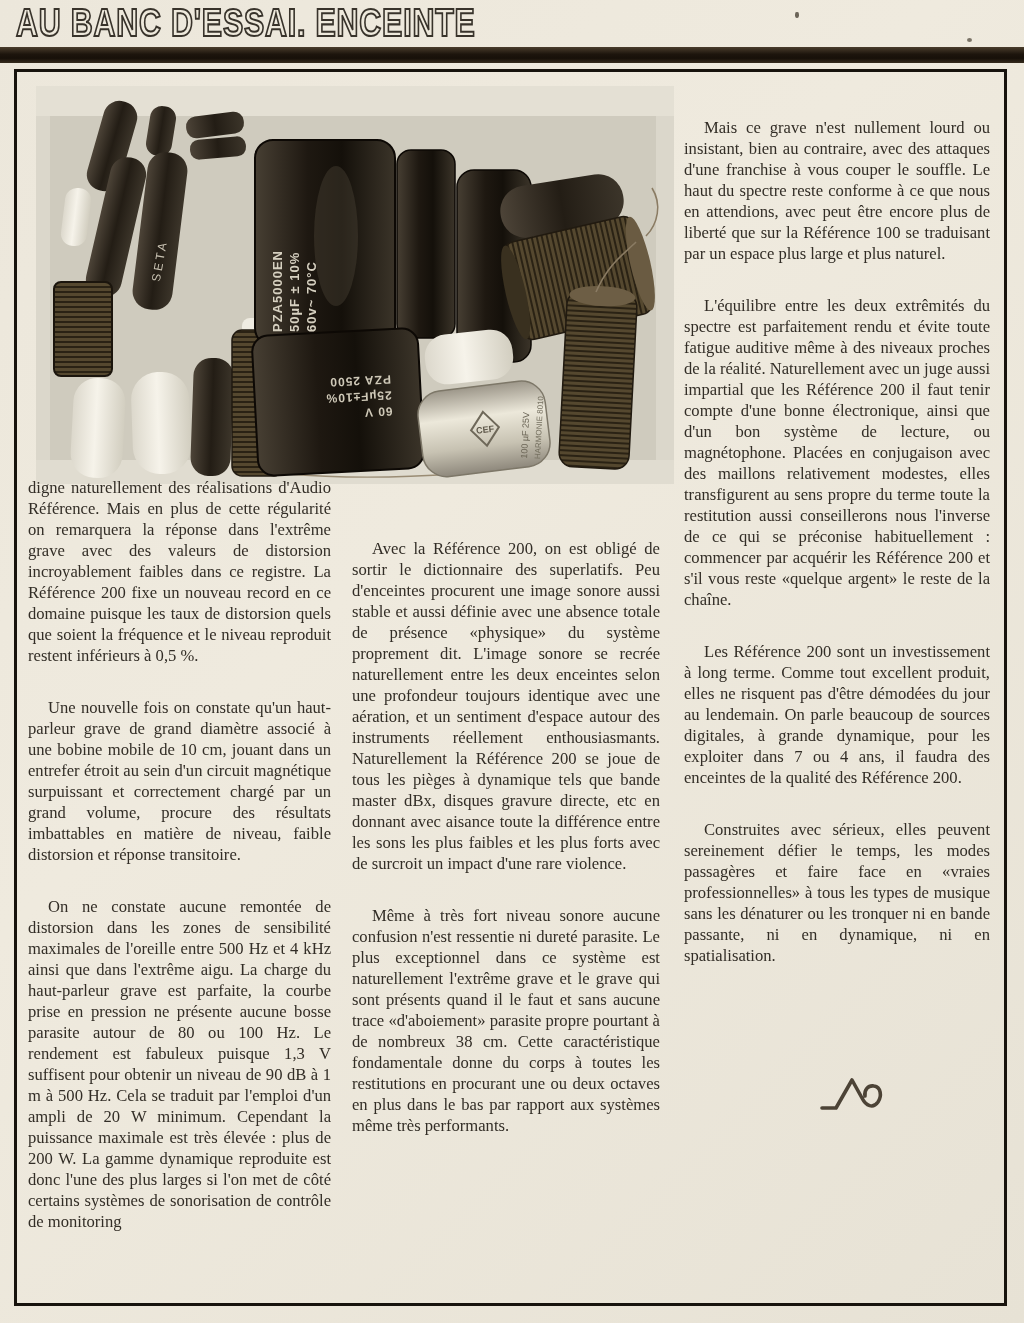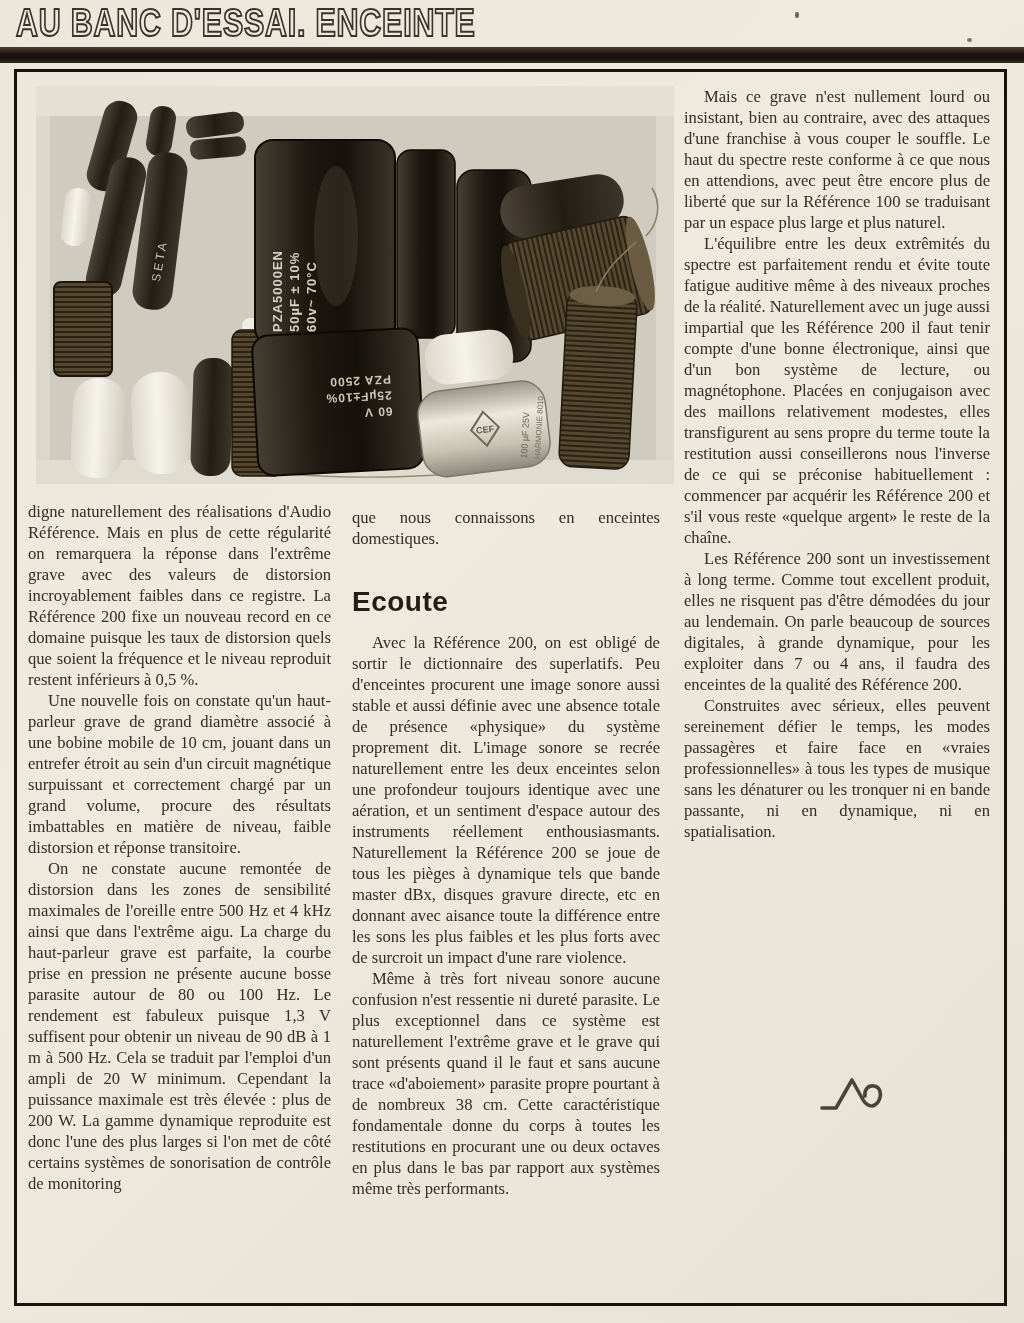--- a/index.html
+++ b/index.html
@@ -21,22 +21,22 @@
   .content-frame{
     position:absolute;left:14px;top:69px;width:987px;height:1231px;
     border:3px solid #17130d;
   }
   .photo{
     position:absolute;left:36px;top:86px;width:638px;height:398px;
     background:#d9d5c9;box-shadow:0 0 0 1px #cfcabc inset;
   }
   .col{position:absolute;text-align:justify;}
   .col p{margin:0 0 0 0;font-size:16.6px;line-height:21px;color:#322d26;}
-  .col p.indent{text-indent:20px;}
-  .col-left{left:28px;top:501px;width:303px;}
+  .col p.indent{text-indent:20px;margin-top:31px;}
+  .col-left{left:28px;top:477px;width:303px;}
   .col-mid{left:352px;top:507px;width:308px;}
   .col-right{left:684px;top:86px;width:306px;}
   .section-heading{
     font-family:"Liberation Sans", sans-serif;font-weight:bold;font-size:28px;
     color:#221d16;margin:37px 0 14px 0;letter-spacing:0.5px;text-align:left;
   }
   .logo{position:absolute;left:816px;top:1068px;width:78px;height:62px;}
   .speck1{position:absolute;left:795px;top:12px;width:4px;height:6px;background:#6b6458;border-radius:40%;}
   .speck2{position:absolute;left:967px;top:38px;width:5px;height:4px;background:#7a7366;border-radius:50%;}
 </style>
@@ -165,22 +165,20 @@
   <p class="indent">Construites avec sérieux, elles peuvent sereinement défier le temps, les modes passagères et faire face en «vraies professionnelles» à tous les types de musique sans les dénaturer ou les tronquer ni en bande passante, ni en dynamique, ni en spatialisation.</p>
 </div>
 
 <div class="col col-left">
   <p>digne naturellement des réalisations d'Audio Référence. Mais en plus de cette régularité on remarquera la réponse dans l'extrême grave avec des valeurs de distorsion incroyablement faibles dans ce registre. La Référence 200 fixe un nouveau record en ce domaine puisque les taux de distorsion quels que soient la fréquence et le niveau reproduit restent inférieurs à 0,5 %.</p>
   <p class="indent">Une nouvelle fois on constate qu'un haut-parleur grave de grand diamètre associé à une bobine mobile de 10 cm, jouant dans un entrefer étroit au sein d'un circuit magnétique surpuissant et correctement chargé par un grand volume, procure des résultats imbattables en matière de niveau, faible distorsion et réponse transitoire.</p>
   <p class="indent">On ne constate aucune remontée de distorsion dans les zones de sensibilité maximales de l'oreille entre 500 Hz et 4 kHz ainsi que dans l'extrême aigu. La charge du haut-parleur grave est parfaite, la courbe prise en pression ne présente aucune bosse parasite autour de 80 ou 100 Hz. Le rendement est fabuleux puisque 1,3 V suffisent pour obtenir un niveau de 90 dB à 1 m à 500 Hz. Cela se traduit par l'emploi d'un ampli de 20 W minimum. Cependant la puissance maximale est très élevée : plus de 200 W. La gamme dynamique reproduite est donc l'une des plus larges si l'on met de côté certains systèmes de sonorisation de contrôle de monitoring</p>
 </div>
 
 <div class="col col-mid">
-  <p>que nous connaissons en enceintes domestiques.</p>
-  <h2 class="section-heading">Ecoute</h2>
   <p class="indent">Avec la Référence 200, on est obligé de sortir le dictionnaire des superlatifs. Peu d'enceintes procurent une image sonore aussi stable et aussi définie avec une absence totale de présence «physique» du système proprement dit. L'image sonore se recrée naturellement entre les deux enceintes selon une profondeur toujours identique avec une aération, et un sentiment d'espace autour des instruments réellement enthousiasmants. Naturellement la Référence 200 se joue de tous les pièges à dynamique tels que bande master dBx, disques gravure directe, etc en donnant avec aisance toute la différence entre les sons les plus faibles et les plus forts avec de surcroit un impact d'une rare violence.</p>
   <p class="indent">Même à très fort niveau sonore aucune confusion n'est ressentie ni dureté parasite. Le plus exceptionnel dans ce système est naturellement l'extrême grave et le grave qui sont présents quand il le faut et sans aucune trace «d'aboiement» parasite propre pourtant à de nombreux 38 cm. Cette caractéristique fondamentale donne du corps à toutes les restitutions en procurant une ou deux octaves en plus dans le bas par rapport aux systèmes même très performants.</p>
 </div>
 
 <div class="logo">
   <svg width="78" height="62" viewBox="0 0 78 62">
     <path d="M6 40 L20 40 L36 12 L46 30 C50 38 57 41 62 34 C66 28 65 19 58 18 C52 17 48 22 49 28" fill="none" stroke="#4c4336" stroke-width="3.6" stroke-linecap="round" stroke-linejoin="round"></path>
   </svg>
 </div>
 

